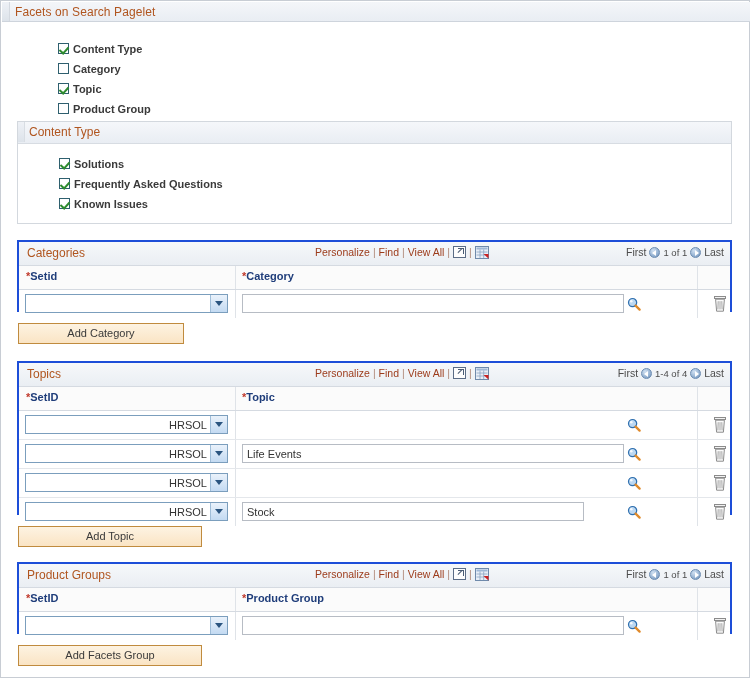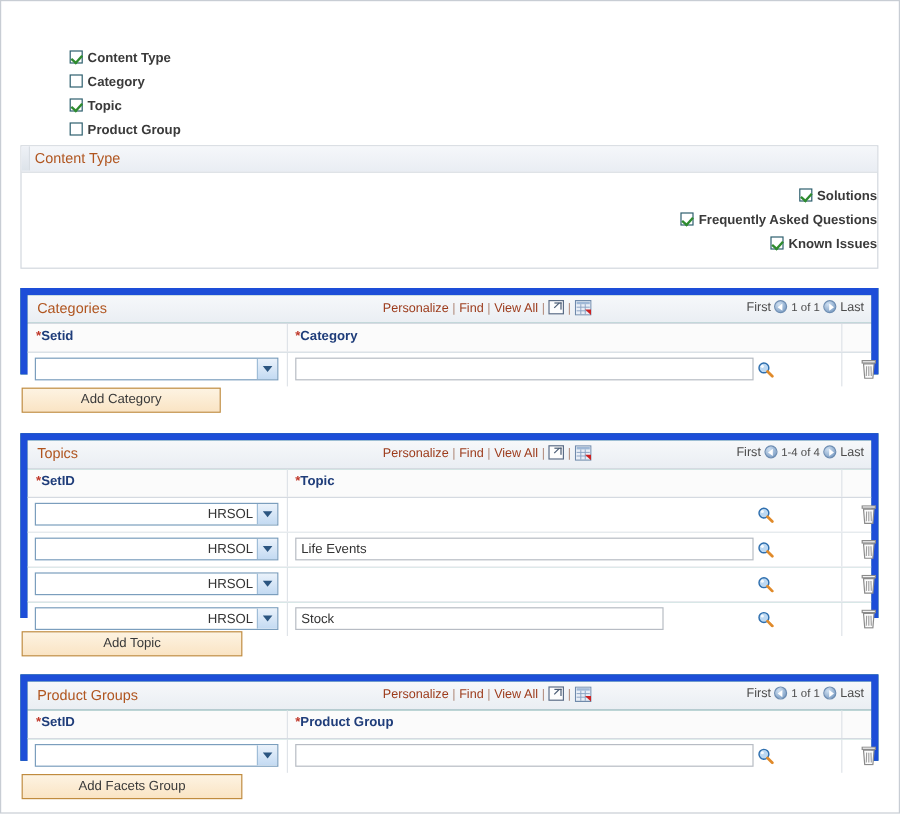--- a/index.html
+++ b/index.html
@@ -132,28 +132,27 @@
   .groupbox-title {
     position: absolute;
     left: 11px;
     top: 3px;
     font-size: 12px;
     color: #b0551f;
     white-space: nowrap;
   }
   .groupbox-body {
     padding: 10px 0 0 41px;
-    text-align: right;
   }
 
   
   .grid {
     position: absolute;
-    border: 6px solid #1d4ed8;
-    background: #0f766e;
+    border: 2px solid #1d4ed8;
+    background: #7f1d1d;
     box-sizing: border-box;
   }
   .grid-header {
     position: relative;
     height: 23px;
     background: linear-gradient(to bottom, #f6f8fa 0%, #eaeef3 100%);
     border-bottom: 1px solid #d5dae1;
   }
   .grid-title {
     position: absolute;
@@ -377,20 +376,24 @@
     line-height: 19px;
     cursor: pointer;
     white-space: nowrap;
   }
 </style>
 </head>
 <body>
 
 <div class="page-frame">
 
+  <div class="pagelet-titlebar">
+    <div class="grip"></div>
+    <div class="pagelet-title">Facets on Search Pagelet</div>
+  </div>
 
   <div class="facet-list">
     <div class="facet-row">
       <span class="cb checked"></span><span class="cb-label">Content Type</span>
     </div>
     <div class="facet-row">
       <span class="cb"></span><span class="cb-label">Category</span>
     </div>
     <div class="facet-row">
       <span class="cb checked"></span><span class="cb-label">Topic</span>
@@ -559,21 +562,21 @@
               <line x1="7" y1="5.2" x2="7" y2="13.4"></line>
               <line x1="8.8" y1="5.2" x2="9.1" y2="13.4"></line>
             </g>
           </svg></span>
     </div>
 
     <div class="grid-row">
       <div class="cell-sep" style="left:216px;"></div>
       <div class="cell-sep" style="left:678px;"></div>
       <div class="ps-select">HRSOL<span class="arrow-box"></span></div>
-      <input class="ps-input" style="left: 223px; width: 307px;" value="Stock">
+      <input class="ps-input" style="left: 223px; width: 342px;" value="Stock">
       <span class="icon-lookup" style="left:608px;"><svg width="14" height="14" viewBox="0 0 14 14">
             <circle cx="5.6" cy="5.6" r="4.1" fill="#bcd8f2" stroke="#2f6fae" stroke-width="1.2"></circle>
             <circle cx="4.3" cy="4.3" r="1.3" fill="#ffffff" opacity="0.85"></circle>
             <line x1="8.6" y1="8.6" x2="12.6" y2="12.6" stroke="#e08a2a" stroke-width="2.3" stroke-linecap="round"></line>
           </svg></span>
       <span class="icon-trash" style="left:694px;"><svg width="14" height="16" viewBox="0 0 14 16">
             <rect x="1.5" y="0.5" width="11" height="2" fill="#f2f2f2" stroke="#8b8b8b"></rect>
             <path d="M2.6 3.2 L11.4 3.2 L10.4 15.2 L3.6 15.2 Z" fill="#fbfbfb" stroke="#8b8b8b" stroke-width="1"></path>
             <g stroke="#9a9a9a" stroke-width="0.9">
               <line x1="5.2" y1="5.2" x2="4.9" y2="13.4"></line>

